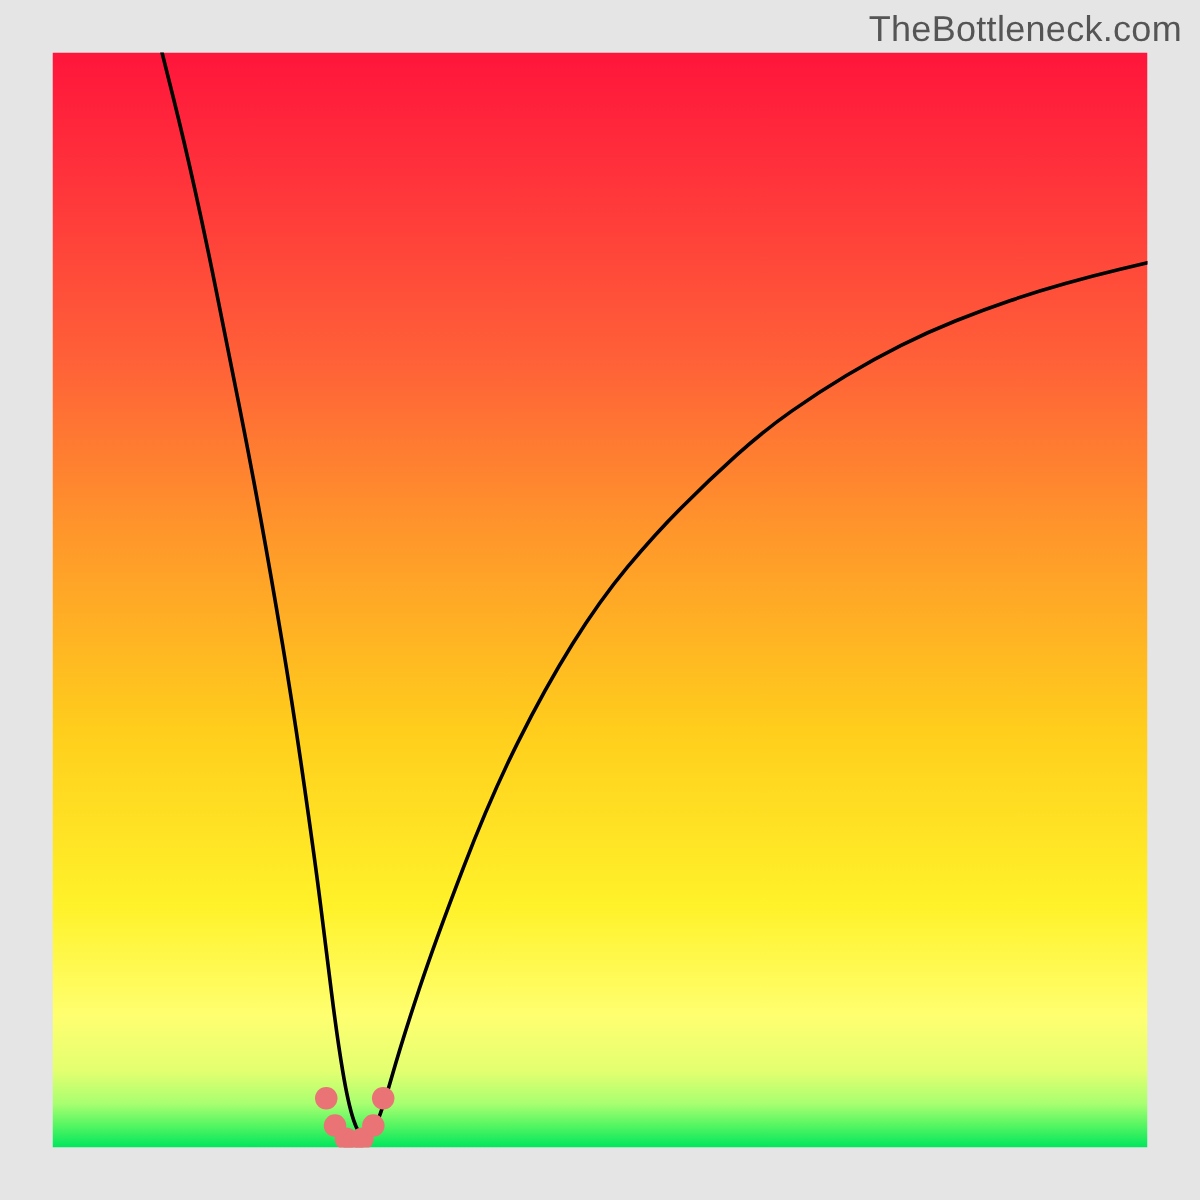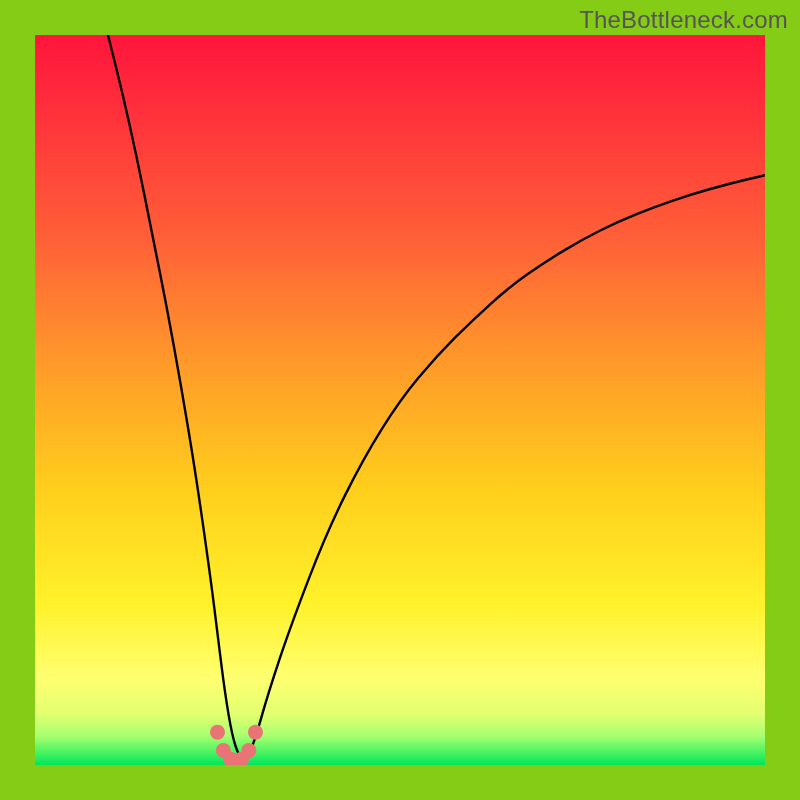--- a/index.html
+++ b/index.html
@@ -10,21 +10,21 @@
     overflow: hidden;
     background: #000;
     font-family: Arial, Helvetica, sans-serif;
   }
   .frame {
     position: absolute;
     left: 0;
     top: 0;
     width: 800px;
     height: 800px;
-    background: #84cc16;
+    background: #e5e5e5;
     text-decoration: underline;
   }
   .plot {
     position: absolute;
     left: 35px;
     top: 35px;
     width: 730px;
     height: 730px;
   }
   .watermark {

